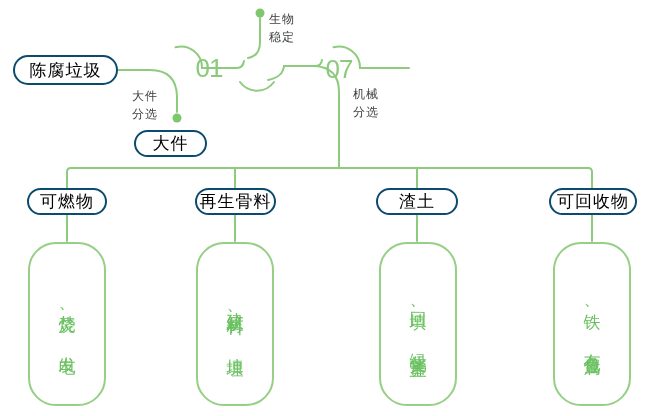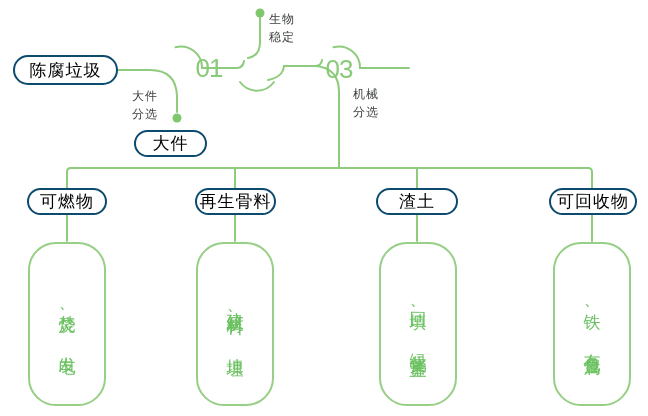--- a/index.html
+++ b/index.html
@@ -63,21 +63,21 @@
     </g>
     <circle cx="177" cy="118" r="4.5" fill="#7EC76D"></circle>
     <circle cx="260" cy="13" r="4.5" fill="#7EC76D"></circle>
   </svg>
 
   <div class="pill" style="left:13px;top:55px;width:105px;height:30px;">
     <span>陈腐垃圾</span>
   </div>
 
   <div class="step-number" style="left:161px;top:54px;width:40px;margin-left:28px;">01</div>
-  <div class="step-number" style="left:319px;top:55px;width:40px;">03</div>
+  <div class="step-number" style="left:319px;top:55px;width:40px;">07</div>
 
   <div class="flow-label" style="left:132px;top:87px;">大件
 分选</div>
   <div class="flow-label" style="left:269px;top:10px;">生物
 稳定</div>
   <div class="flow-label" style="left:353px;top:85px;text-align:right;">机械
 分选</div>
 
   <div class="pill" style="left:134px;top:130px;width:73px;height:27px;">
     <span>大件</span>

